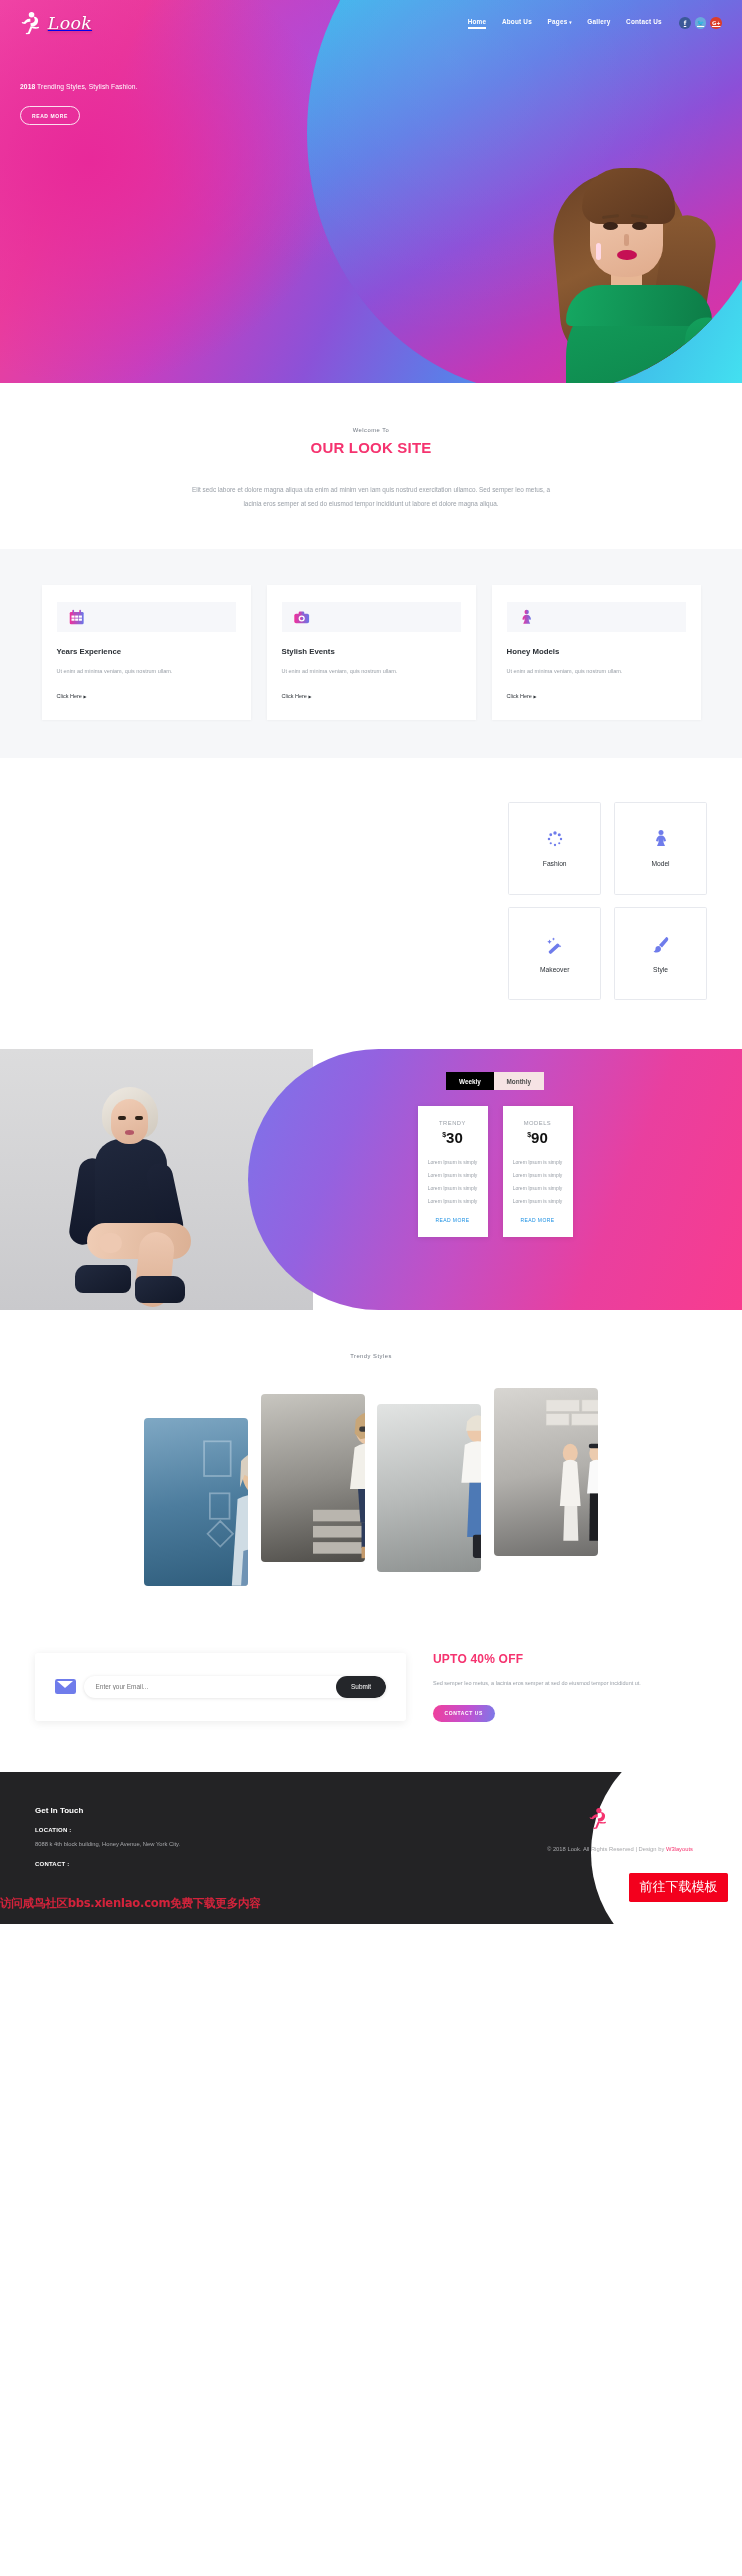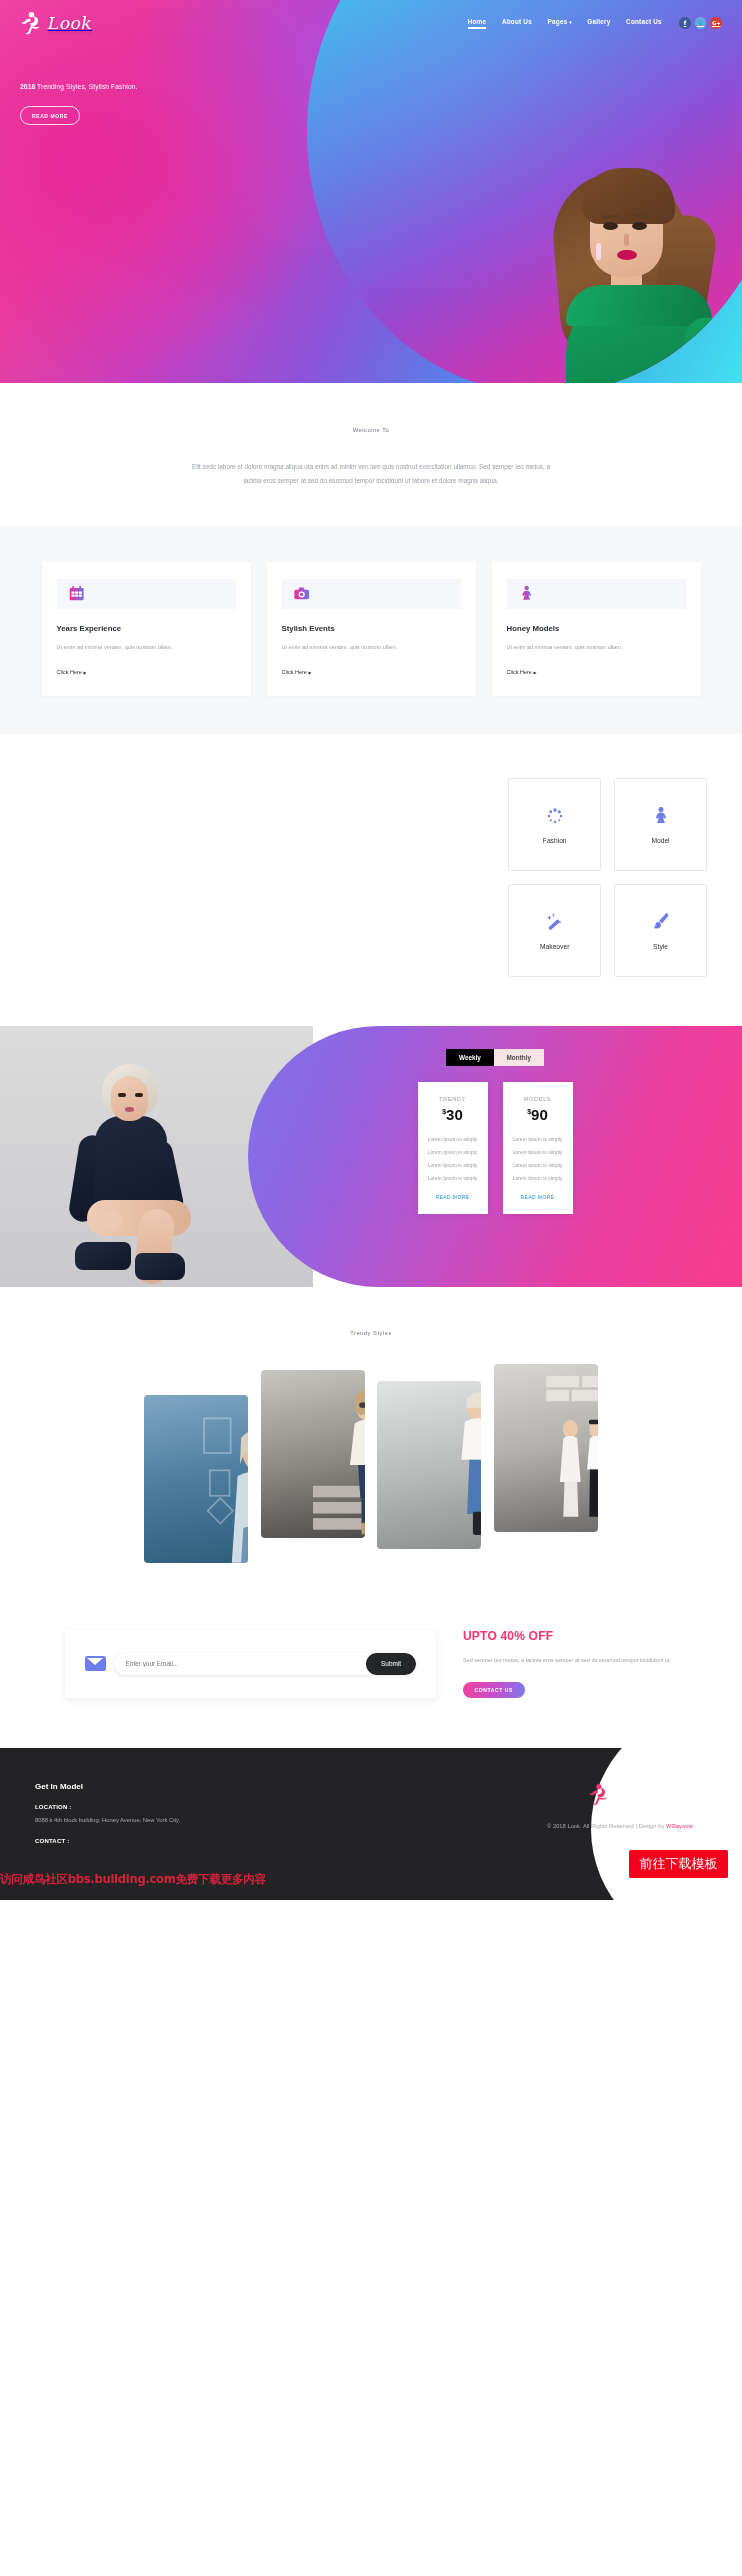--- a/index.html
+++ b/index.html
@@ -219,21 +219,21 @@
   .models { padding:43px 0 23px; text-align:center; background:#fff; }
   .gallery { display:flex; justify-content:center; gap:12.8px; padding:25.5px 35px 0; align-items:flex-start; }
   .gwrap { width:104px; }
   .gimg { border-radius:4px; overflow:hidden; position:relative; }
   .gimg.g1 { height:168px; margin-top:27px; background:linear-gradient(170deg,#7fa8c4,#4d7d9e 50%,#2f5d7c); }
   .gimg.g2 { height:168px; margin-top:2.3px;  background:linear-gradient(170deg,#c8c6c0,#8f8d88 52%,#4e4c48); }
   .gimg.g3 { height:168px; margin-top:12.8px; background:linear-gradient(170deg,#e2e4e3,#b9bcbb 52%,#8d9190); }
   .gimg.g4 { height:168px; margin-top:-3.5px; background:linear-gradient(170deg,#d8d6d2,#b2b0ac 50%,#6e6d6b); }
 
   
-  .news { display:flex; padding:43px 35px 50px; gap:27px; align-items:center; background:#fff;justify-content:flex-end; }
+  .news { display:flex; padding:43px 35px 50px; gap:27px; align-items:center; background:#fff; }
   .news-box {
     flex:1; max-width:371px; background:#fff; border-radius:2.9px;
     box-shadow:0 1.2px 8px rgba(0,0,0,.08); padding:23px 20px;
   }
   .news-form { display:flex; align-items:center; gap:8px; }
   .env {
     width:21px; height:15px; background:#6f7ceb; border-radius:2.3px;
     position:relative; flex-shrink:0;
   }
   .env:after {
@@ -362,20 +362,21 @@
       <div class="hero-sub">
         <b>2018</b><span> Trending Styles, Stylish Fashion.</span>
       </div>
       <a class="btn-outline" href="#">READ MORE</a>
     </div>
   </div>
 </section>
 
 <section class="welcome">
   <div class="eyebrow">Welcome To</div>
+  <h2 class="sect-title">OUR LOOK SITE</h2>
   <p class="welcome-text">Elit sedc labore et dolore magna aliqua uta enim ad minim ven iam quis nostrud exercitation ullamco. Sed semper leo metus, a lacinia eros semper at sed do eiusmod tempor incididunt ut labore et dolore magna aliqua.</p>
 </section>
 
 <section class="features">
   <div class="cards">
 
     <div class="card">
       <div class="card-icon-wrap">
         <svg width="17.4" height="17.4" viewBox="0 0 40 40">
           <defs>
@@ -651,21 +652,21 @@
 
   <div class="news-right">
     <h2>UPTO 40% OFF</h2>
     <p>Sed semper leo metus, a lacinia eros semper at sed do eiusmod tempor incididunt ut.</p>
     <button class="btn-grad">CONTACT US</button>
   </div>
 </section>
 
 <footer class="footer">
   <div class="fcol c1">
-    <h4>Get In Model</h4>
+    <h4>Get In Touch</h4>
     <div class="flabel">LOCATION :</div>
     <div class="ftext">8088 k 4th block building, Honey Avenue, New York City.</div>
     <div class="flabel">CONTACT :</div>
   </div>
 
 
   <div class="fcol c3">
     <div class="flogo">
       <span>
         <svg viewBox="0 0 64 64" width="24" height="24">
@@ -678,16 +679,16 @@
           </g>
         </svg>
       </span>
       <span class="flogo-text">Look</span>
     </div>
     <div class="fcopy">
       <span>© 2018 Look. All Rights Reserved | Design by </span><b>W3layouts</b>
     </div>
   </div>
 
-  <div class="wm-text">访问咸鸟社区bbs.building.com免费下载更多内容</div>
+  <div class="wm-text">访问咸鸟社区bbs.xienIao.com免费下载更多内容</div>
   <div class="wm-btn">前往下载模板</div>
 </footer>
 
 
 </body></html>

